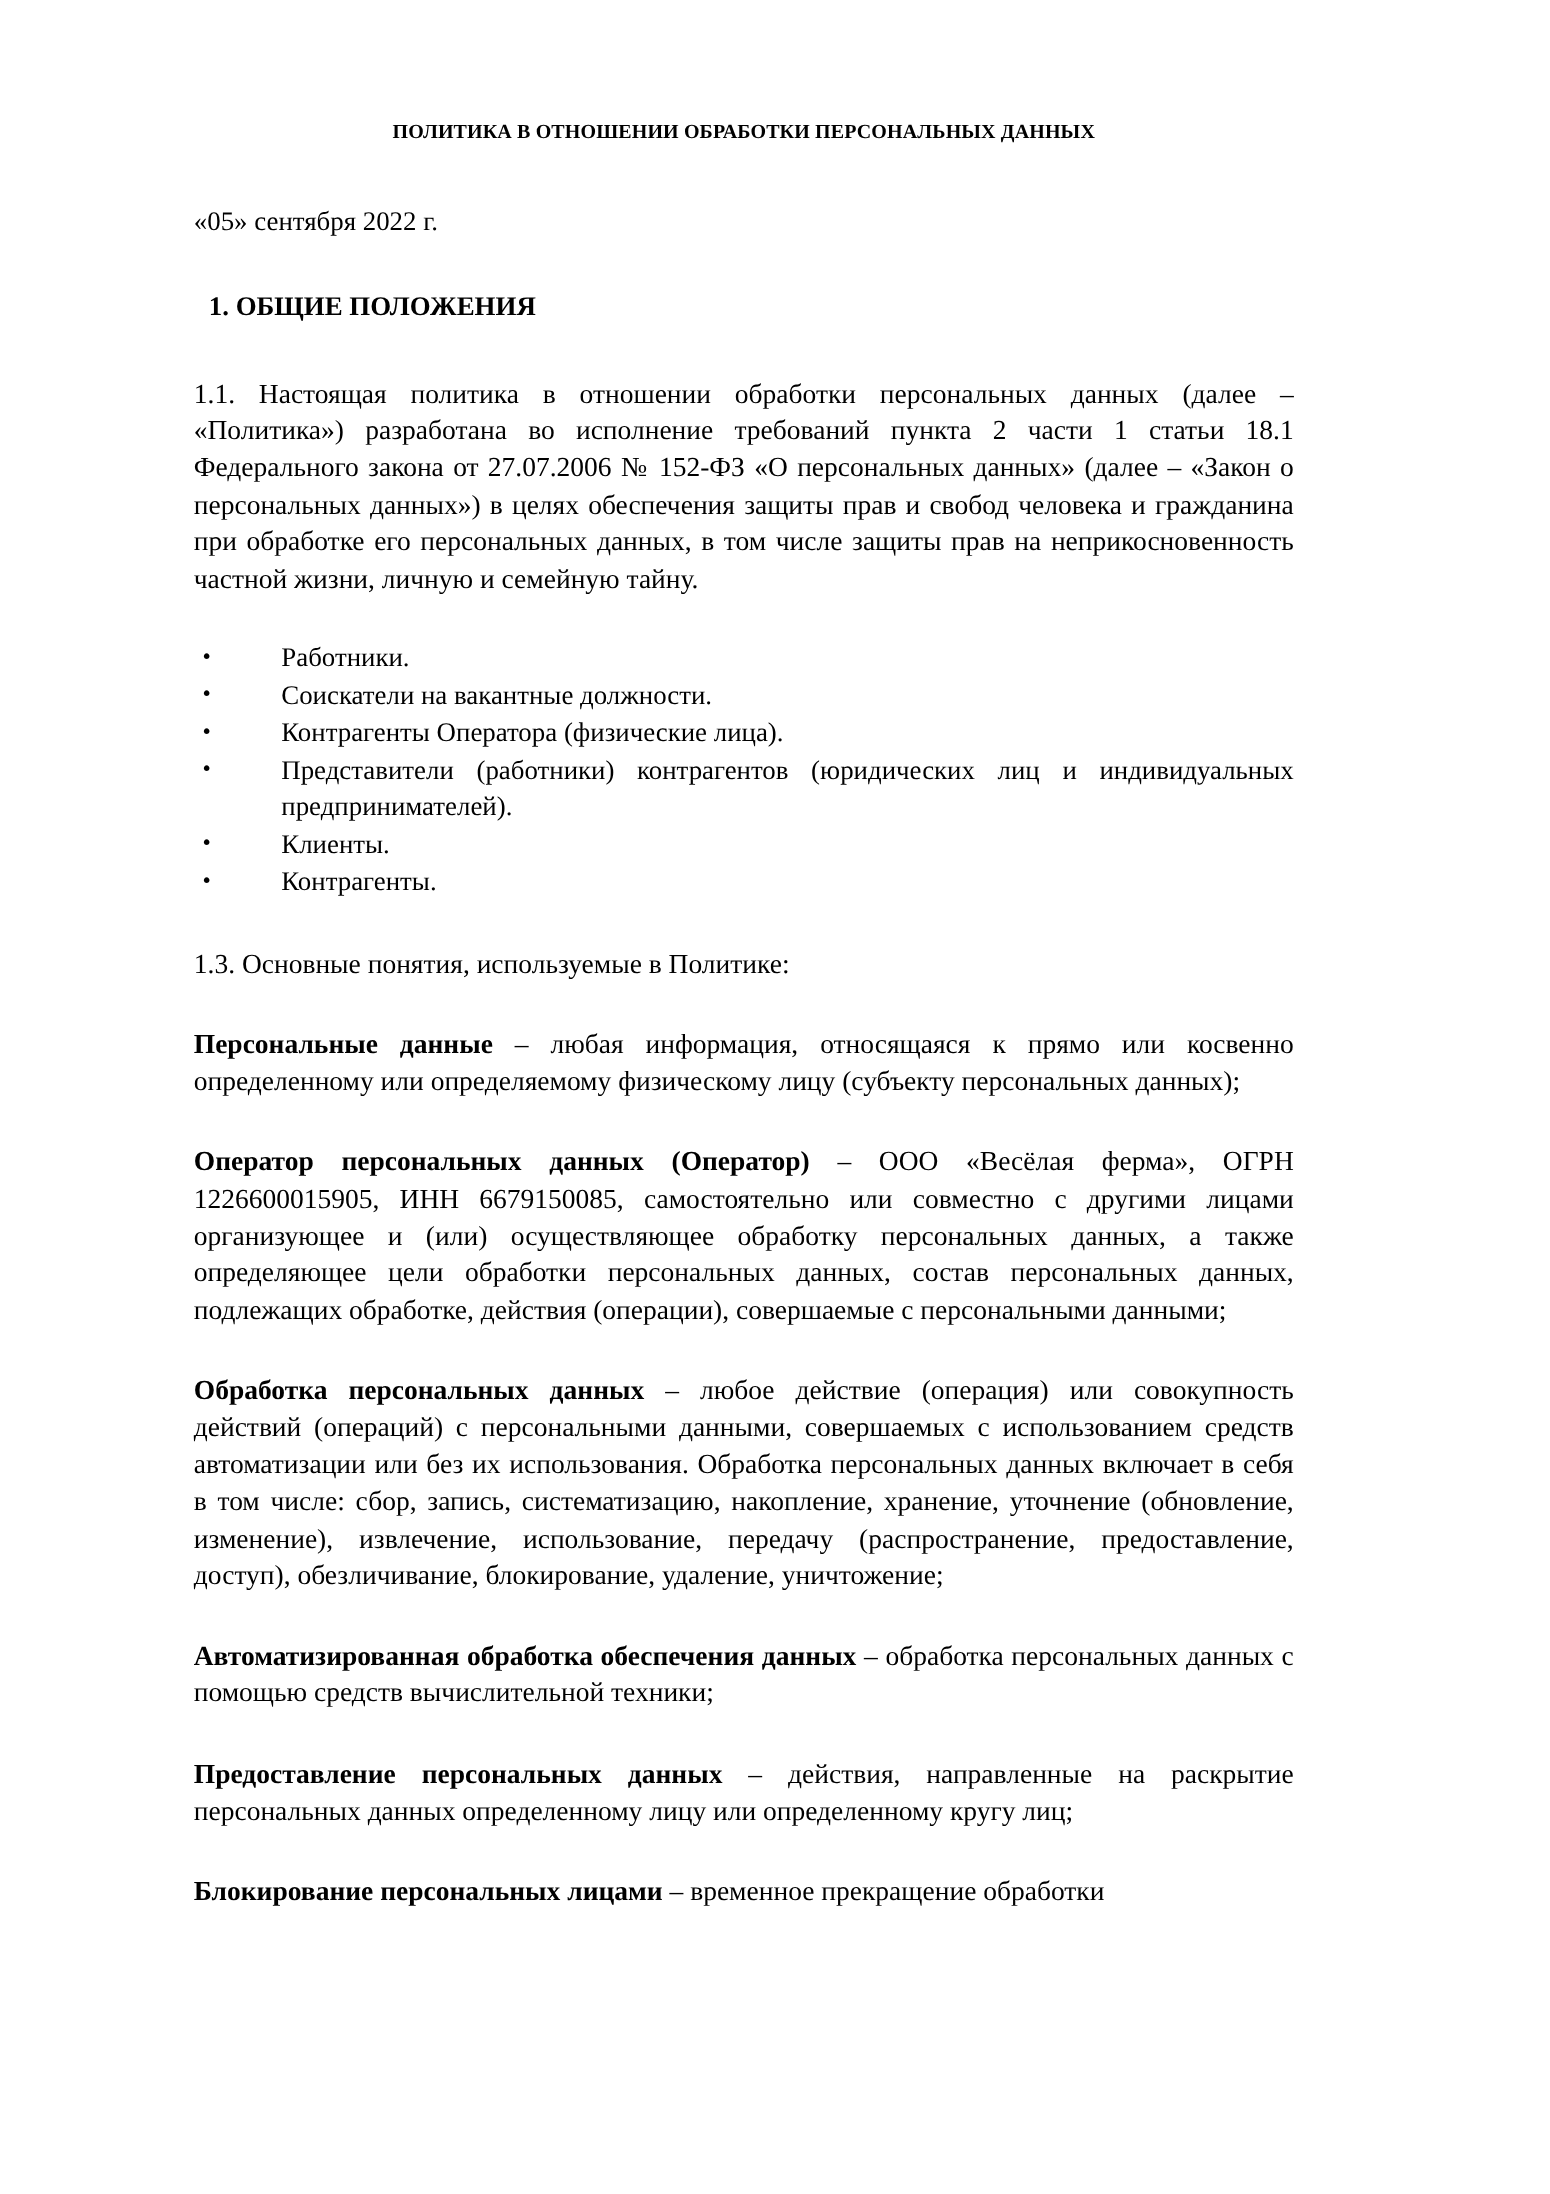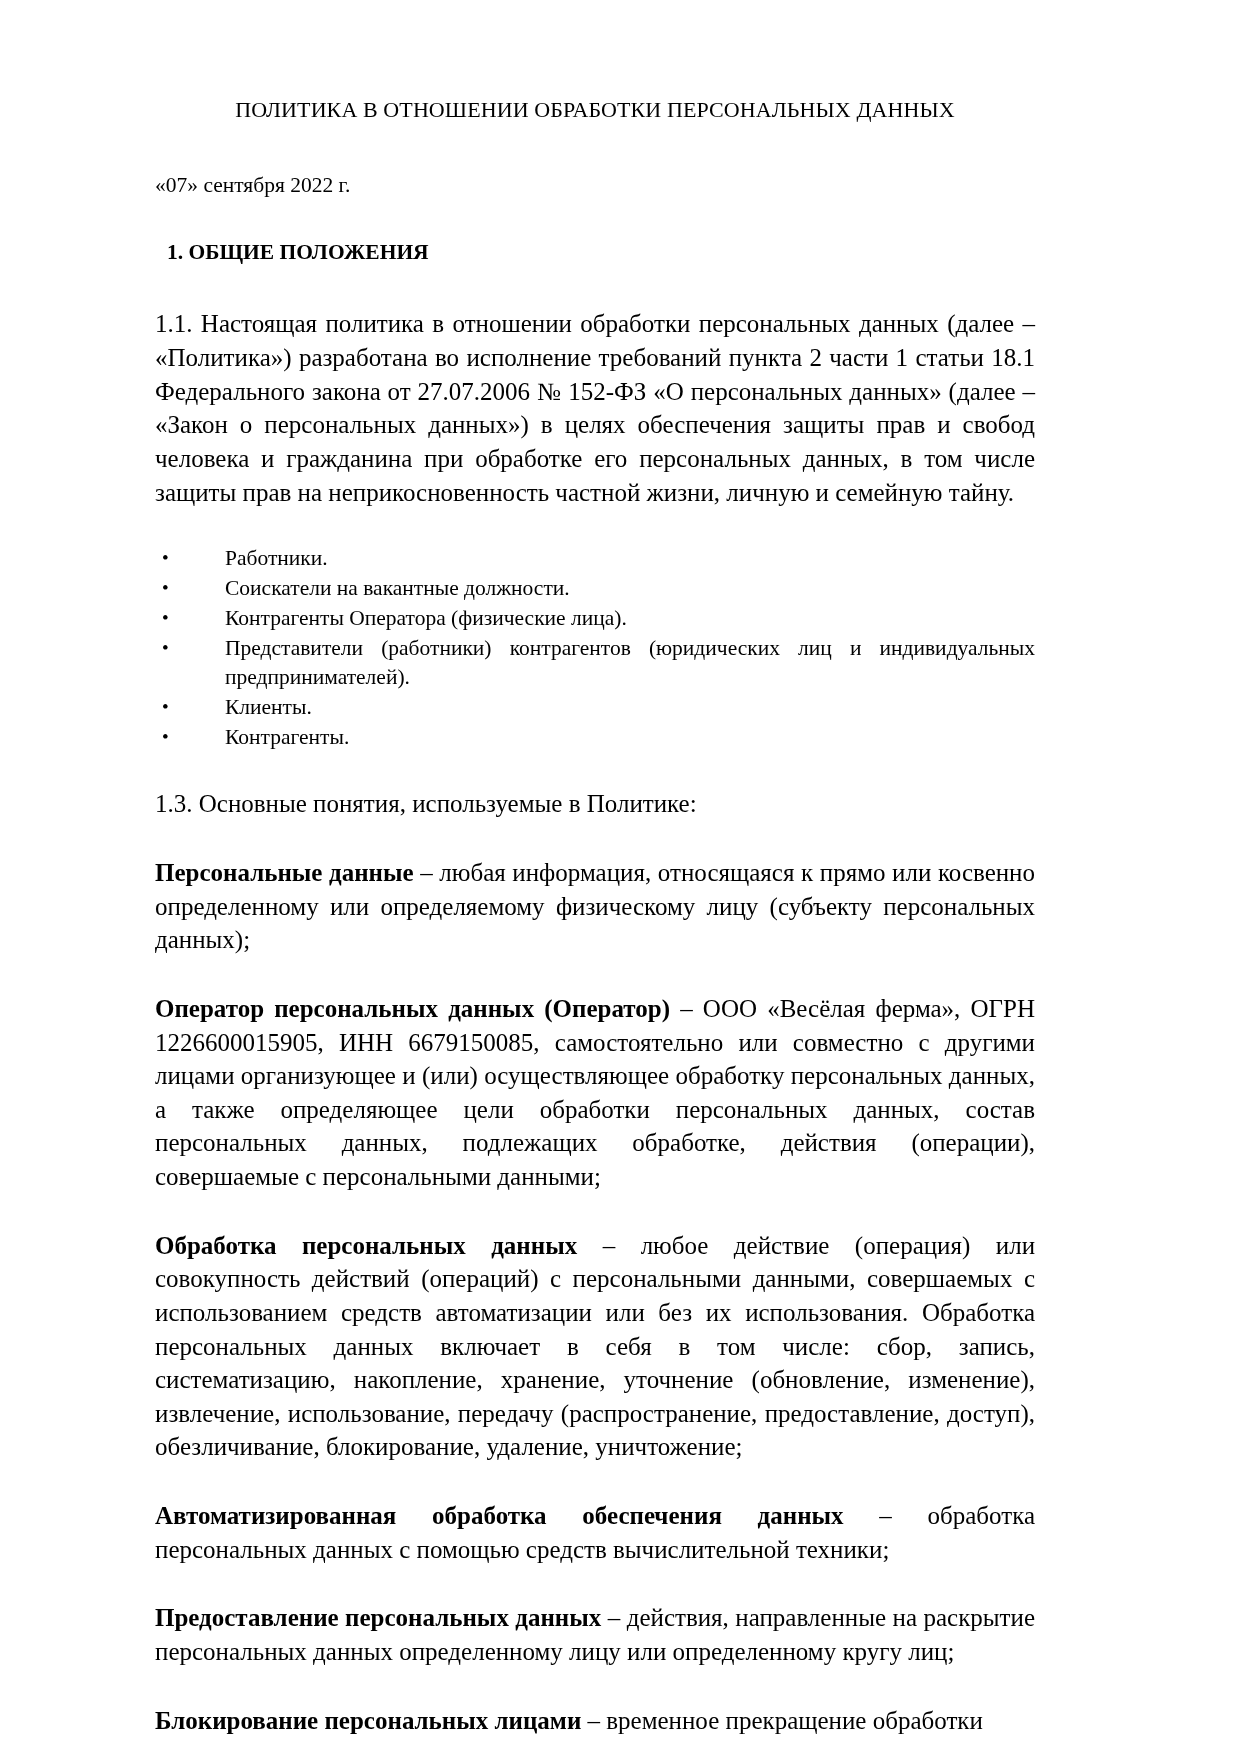--- a/index.html
+++ b/index.html
@@ -17,42 +17,42 @@
   }
   .page {
     position: relative;
     width: 1240px;
     min-height: 1755px;
     box-sizing: border-box;
     padding: 96px 205px 60px 155px;
     background: #ffffff;
   }
   .doc-title {
-    font-size: 22px;
-    font-weight: normal;
+    font-size: 16px;
+    font-weight: bold;
     text-align: center;
     letter-spacing: 0.1px;
     margin: 0 0 48px 0;
     line-height: 1.25;
   }
   .doc-date {
     font-size: 21.5px;
     text-align: left;
     margin: 0 0 40px 0;
     line-height: 1.3;
   }
   .section-heading {
     font-size: 21.5px;
     font-weight: bold;
     text-align: left;
     margin: 0 0 40px 12px;
     line-height: 1.3;
   }
   p.body-text {
-    font-size: 25px;
+    font-size: 22px;
     text-align: justify;
     text-justify: inter-word;
     line-height: 1.345;
     margin: 0 0 35px 0;
     hyphens: none;
   }
   .term {
     font-weight: bold;
   }
   ul.subject-list {
@@ -90,21 +90,21 @@
     display: inline;
   }
 </style>
 </head>
 <body>
 
 <div class="page">
 
   <h1 class="doc-title">ПОЛИТИКА В ОТНОШЕНИИ ОБРАБОТКИ ПЕРСОНАЛЬНЫХ ДАННЫХ</h1>
 
-  <div class="doc-date">«07» сентября 2022 г.</div>
+  <div class="doc-date">«05» сентября 2022 г.</div>
 
   <h2 class="section-heading">1. ОБЩИЕ ПОЛОЖЕНИЯ</h2>
 
   <p class="body-text">1.1. Настоящая политика в отношении обработки персональных данных (далее – «Политика») разработана во исполнение требований пункта 2 части 1 статьи 18.1 Федерального закона от 27.07.2006 № 152-ФЗ «О персональных данных» (далее – «Закон о персональных данных») в целях обеспечения защиты прав и свобод человека и гражданина при обработке его персональных данных, в том числе защиты прав на неприкосновенность частной жизни, личную и семейную тайну.</p>
 
 
   <ul class="subject-list">
     <li>
       <span class="bullet-glyph">•</span>
       <span class="li-text">Работники.</span>

